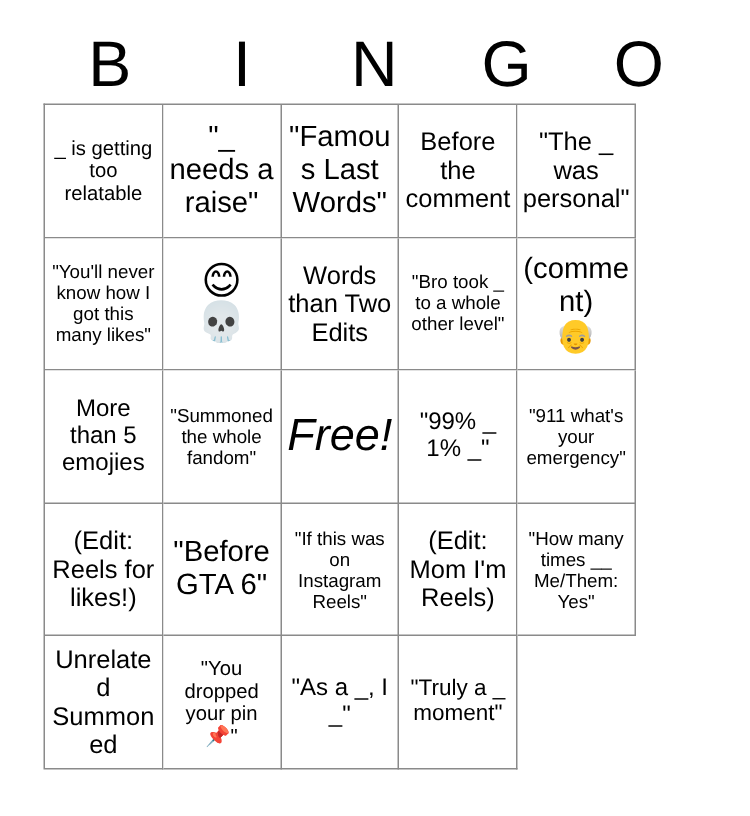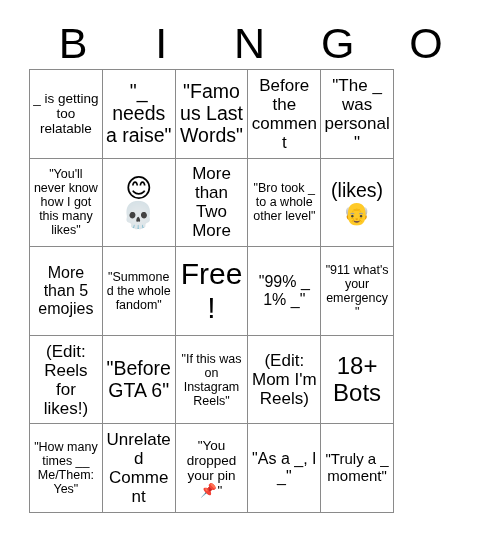--- a/index.html
+++ b/index.html
@@ -40,21 +40,21 @@
     line-height: 1;
     font-weight: 400;
     letter-spacing: 0;
     color: #000000;
   }
   
   #bingo-grid {
     position: absolute;
     left: 29px;
     top: 69px;
-    width: 365px;
+    width: 395px;
     height: 444px;
     display: grid;
     grid-template-columns: repeat(5, 1fr);
     grid-template-rows: repeat(5, 1fr);
     border-top: 1px solid #8a8a8a;
     border-left: 1px solid #8a8a8a;
     box-sizing: border-box;
     background: #ffffff;
   }
   .cell {
@@ -83,21 +83,21 @@
     line-height: 1.05;
     font-family: "DejaVu Sans", sans-serif;
   }
   .fs-12 .cell-text { font-size: 12.5px; }
   .fs-13 .cell-text { font-size: 13.5px; }
   .fs-15 .cell-text { font-size: 15px; }
   .fs-17 .cell-text { font-size: 17px; }
   .fs-19 .cell-text { font-size: 19.5px; }
   .fs-21 .cell-text { font-size: 16px; }
   .fs-24 .cell-text { font-size: 24px; }
-  .fs-30 .cell-text { font-size: 30px; }
+  .fs-30 .cell-text { font-size: 30px; font-style: italic; }
   .em-22 .cell-emoji { font-size: 22px; }
   .em-26 .cell-emoji { font-size: 26px; }
 </style>
 </head>
 <body>
 
 <div id="card-root">
 
   <div id="bingo-header">
     <div class="header-letter">B</div>
@@ -126,27 +126,27 @@
     </div>
 
     <div class="cell fs-12">
       <span class="cell-text">"You'll never know how I got this many likes"</span>
     </div>
     <div class="cell em-26">
       <span class="cell-emoji" style="white-space:pre-line;">😊
 💀</span>
     </div>
     <div class="cell fs-17">
-      <span class="cell-text">More than Two More</span>
+      <span class="cell-text">Words than Two Edits</span>
     </div>
     <div class="cell fs-12">
       <span class="cell-text">"Bro took _ to a whole other level"</span>
     </div>
     <div class="cell fs-19 em-22">
-      <span class="cell-text">(likes)</span>
+      <span class="cell-text">(comment)</span>
       <span class="cell-emoji">👴</span>
     </div>
 
     <div class="cell fs-21">
       <span class="cell-text">More than 5 emojies</span>
     </div>
     <div class="cell fs-12">
       <span class="cell-text">"Summoned the whole fandom"</span>
     </div>
     <div class="cell fs-30">
@@ -164,29 +164,26 @@
     </div>
     <div class="cell fs-19">
       <span class="cell-text">"Before GTA 6"</span>
     </div>
     <div class="cell fs-12">
       <span class="cell-text">"If this was on Instagram Reels"</span>
     </div>
     <div class="cell fs-17">
       <span class="cell-text">(Edit: Mom I'm Reels)</span>
     </div>
-    <div class="cell fs-24">
-      <span class="cell-text">18+ Bots</span>
-    </div>
 
     <div class="cell fs-12">
       <span class="cell-text">"How many times __ Me/Them: Yes"</span>
     </div>
     <div class="cell fs-17">
-      <span class="cell-text">Unrelated Comment</span>
+      <span class="cell-text">Unrelated Summoned</span>
     </div>
     <div class="cell fs-13">
       <span class="cell-text">"You dropped your pin 📌"</span>
     </div>
     <div class="cell fs-21">
       <span class="cell-text">"As a _, I _"</span>
     </div>
     <div class="cell fs-15">
       <span class="cell-text">"Truly a _ moment"</span>
     </div>

